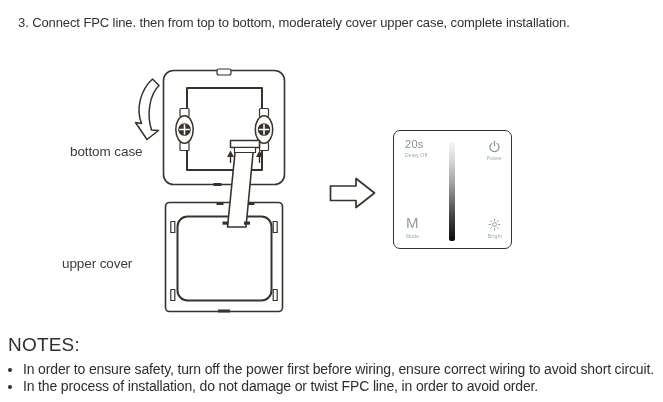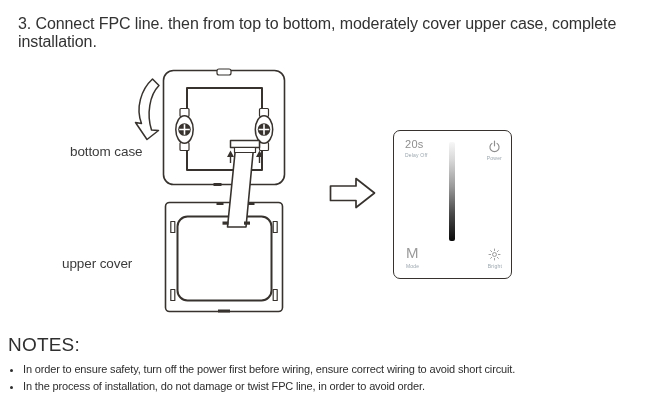--- a/index.html
+++ b/index.html
@@ -5,34 +5,34 @@
   * { margin:0; padding:0; box-sizing:border-box; }
   html,body { background:#fff; }
   body {
     position:relative; width:663px; height:402px; overflow:hidden;
     font-family:"Liberation Sans", sans-serif; color:#333;
   }
   .abs { position:absolute; }
 
   
   .heading {
-    left:18px; top:15px; font-size:16px; letter-spacing:-0.1px; color:#323232;
+    left:18px; top:15px; font-size:13px; letter-spacing:-0.1px; color:#323232;
   }
 
   
   .case-label { font-size:13.5px; color:#3b3b3b; letter-spacing:-0.1px; }
   .label-bottom { left:62px; top:144px;padding-left:8px; }
   .label-upper  { left:62px; top:256px; }
 
   
   svg.artwork { left:0; top:0; width:663px; height:402px; }
 
   
   .panel {
-    left:393px; top:130px; width:119px; height:149px;
+    left:393px; top:130px; width:119px; height:119px;
     border:1.5px solid #37322e; border-radius:7px; background:#fff;
   }
   .corner { position:absolute; display:flex; flex-direction:column; }
   .c-tl { left:11px; top:7px; align-items:flex-start; }
   .c-tr { right:9px; top:9px; align-items:center; }
   .c-bl { left:12px; bottom:9px; align-items:flex-start; }
   .c-br { right:9px; bottom:9px; align-items:center; }
   .pv-delay { font-size:11px; color:#8e8e8e; letter-spacing:0.3px; }
   .pv-mode  { font-size:15px; color:#9a9a9a; font-weight:400; }
   .p-small  { font-size:5px; color:#9aa5ad; margin-top:2px; letter-spacing:0.2px; white-space:nowrap; }
@@ -40,21 +40,21 @@
     position:absolute; left:55px; top:11px; width:6px; height:99px; border-radius:2px;
     background:linear-gradient(to bottom,#f7f7f7 0%,#d8d8d8 18%,#9a9a9a 45%,#4a4a4a 72%,#0a0a0a 100%);
   }
   .picon { display:block; }
 
   
   .notes { left:8px; top:334px; width:650px; }
   .notes-title { font-size:19px; color:#2f2f2f; letter-spacing:0.2px; }
   .notes ul { margin-top:5px; list-style:disc; padding-left:15px; }
   .notes li {
-    font-size:11px; color:#2e2e2e; line-height:17px; letter-spacing:-0.15px;
+    font-size:14px; color:#2e2e2e; line-height:17px; letter-spacing:-0.15px;
   }
 </style>
 </head>
 <body>
 
 <div class="abs heading">3. Connect FPC line. then from top to bottom, moderately cover upper case, complete installation.</div>
 
 <svg class="abs artwork" viewBox="0 0 663 402" fill="none" stroke="#37322e" stroke-linejoin="round">
 
   <path d="M152.5 79 C141 89.5 135.5 108 141.5 123.5 L135.5 122.5 L147 139.5 L158.5 130.5 L151.5 130 C146.5 114 149.5 95 159 85.5 Z" fill="#ffffff" stroke-width="1.5"></path>

